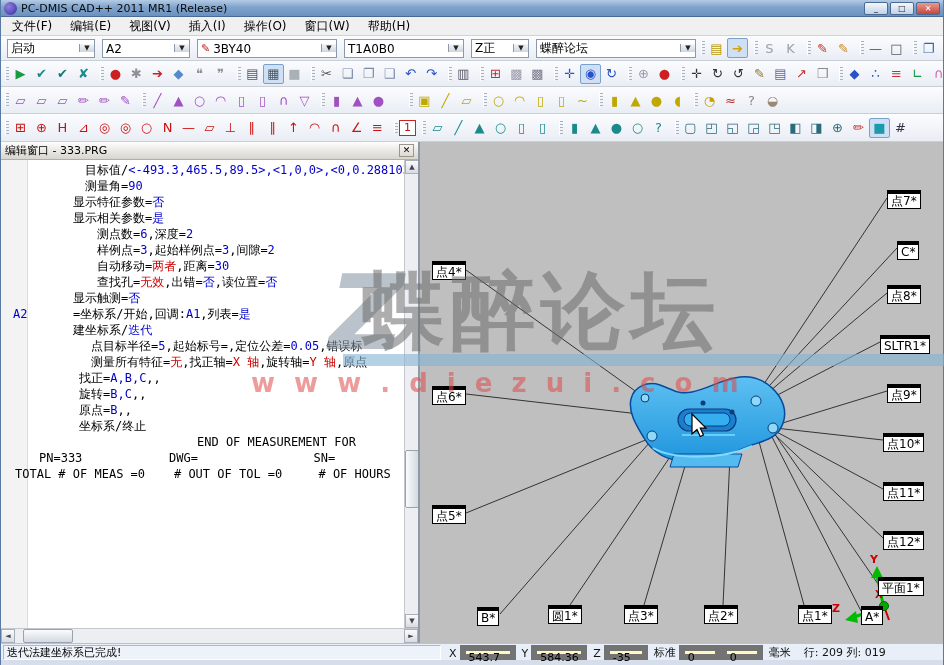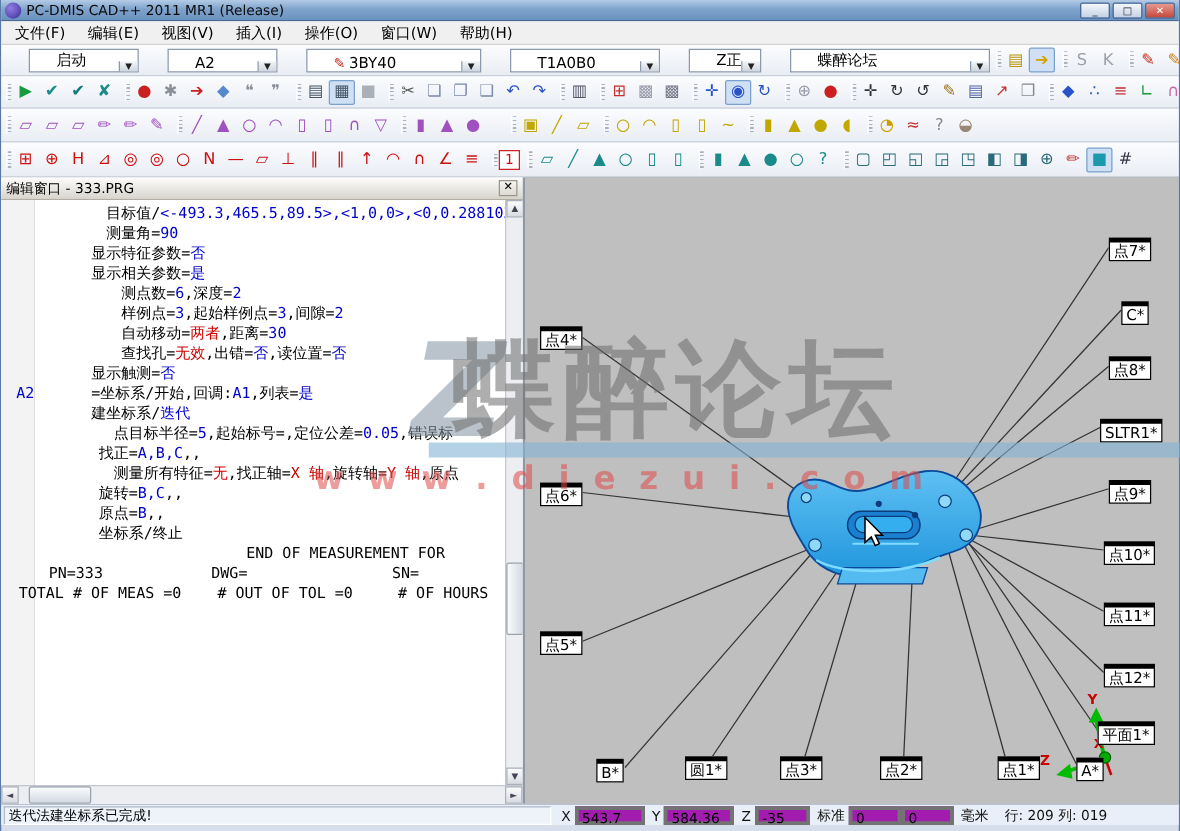--- a/index.html
+++ b/index.html
@@ -23,21 +23,21 @@
   
   .tb { display:flex; align-items:center; background:linear-gradient(#fbfcfe,#e9edf4);
     border-bottom:1px solid #c9cfd8; padding:0 2px; white-space:nowrap; }
   #tb1 { height:25px; } #tb2 { height:26px; } #tb3 { height:27px; } #tb4 { height:28px; }
   .tgroup { display:flex; align-items:center; padding:0 4px 0 7px; position:relative; }
   .tgroup::before { content:""; position:absolute; left:2px; top:3px; bottom:3px; width:3px;
     border-left:1px solid #fff; background:repeating-linear-gradient(#aab2c0 0 1px,transparent 1px 3px); }
   .ticon { width:21px; height:20px; display:inline-flex; align-items:center; justify-content:center; font-size:13px; }
   .ticon.sel { background:#cfe0f4; border:1px solid #7aa0cc; border-radius:2px; }
   .ticon.boxed { width:17px; height:16px; border:1px solid #cc2222; font-size:11px; background:#fff; }
-  .combo { height:19px; background:#fff; border:1px solid #8a99ac; display:flex; align-items:flex-end; margin:0 3px 0 20px;padding-left:18px; }
+  .combo { height:19px; background:#fff; border:1px solid #8a99ac; display:flex; align-items:center; margin:0 3px 0 4px; }
   .cicon { display:flex; align-items:center; padding-left:3px; font-size:11px; }
   .cval { flex:1; padding:1px 3px 0; white-space:nowrap; overflow:hidden; }
   .cbtn { width:15px; border-left:1px solid #8a99ac; background:linear-gradient(#f4f6f8,#cfd6df);
     font-size:7px; display:flex; align-items:center; justify-content:center; color:#222; }
 
   
   .main { display:flex; height:501px; background:#9aa2ae; }
   .editwin { width:419px; background:#fff; display:flex; flex-direction:column; border-right:2px solid #8f98a6; }
   .ew-title { height:18px; background:linear-gradient(#fdfdfc,#d7d5ce); border-bottom:1px solid #b2aea2;
     display:flex; align-items:center; padding:0 4px; font-size:11px; }
@@ -72,21 +72,21 @@
     color:rgba(108,108,108,.55); white-space:nowrap; }
   .wm-band { position:absolute; left:342px; top:354px; width:602px; height:12px; background:rgba(132,178,214,.6); }
   .wm-url { position:absolute; left:250px; top:368px; font-size:26px; font-weight:bold; letter-spacing:5px;
     color:rgba(222,72,72,.55); white-space:nowrap; }
 
   
   .statusbar { height:17px; background:#e9eff8; border-top:1px solid #b9c2d0; display:flex; align-items:flex-end; font-size:11px; }
   .sb-msg { width:438px; height:15px; margin:0 2px; border:1px solid #b0b8c6; border-right-color:#fff; border-bottom-color:#fff;
     background:#eef3fa; padding:0 3px; line-height:14px; white-space:nowrap; overflow:hidden; }
   .sb-lab { padding:0 3px 0 6px; color:#111; }
-  .sb-field { height:15px; border:3px solid #737373; background:#a21caf; padding:0 3px; line-height:13px; }
+  .sb-field { height:15px; border:6px solid #737373; background:#fef9c3; padding:0 3px; line-height:13px; }
   .sb-x { width:56px; } .sb-y { width:56px; } .sb-z { width:44px; }
   .sb-s { width:42px; } .sb-pos { padding-left:10px; }
 
   .cursor-layer { position:absolute; z-index:10; }
 </style>
 </head>
 <body>
 
 <div class="app">
 
@@ -345,22 +345,22 @@
             <div class="cl" style="padding-left: 72px;"><span class="k">显示特征参数=</span><span class="b">否</span></div>
             <div class="cl" style="padding-left: 72px;"><span class="k">显示相关参数=</span><span class="b">是</span></div>
             <div class="cl" style="padding-left: 96px;"><span class="k">测点数=</span><span class="b">6</span><span class="k">,深度=</span><span class="b">2</span></div>
             <div class="cl" style="padding-left: 96px;"><span class="k">样例点=</span><span class="b">3</span><span class="k">,起始样例点=</span><span class="b">3</span><span class="k">,间隙=</span><span class="b">2</span></div>
             <div class="cl" style="padding-left: 96px;"><span class="k">自动移动=</span><span class="r">两者</span><span class="k">,距离=</span><span class="b">30</span></div>
             <div class="cl" style="padding-left: 96px;"><span class="k">查找孔=</span><span class="r">无效</span><span class="k">,出错=</span><span class="b">否</span><span class="k">,读位置=</span><span class="b">否</span></div>
             <div class="cl" style="padding-left: 72px;"><span class="k">显示触测=</span><span class="b">否</span></div>
             <div class="cl" style="padding-left: 72px;"><span class="mark">A2</span><span class="k">=坐标系/开始,回调:</span><span class="b">A1</span><span class="k">,列表=</span><span class="b">是</span></div>
             <div class="cl" style="padding-left: 72px;"><span class="k">建坐标系/</span><span class="b">迭代</span></div>
             <div class="cl" style="padding-left: 90px;"><span class="k">点目标半径=</span><span class="b">5</span><span class="k">,起始标号=,定位公差=</span><span class="b">0.05</span><span class="k">,错误标</span></div>
+            <div class="cl" style="padding-left: 90px;"><span class="k">测量所有特征=</span><span class="r">无</span><span class="k">,找正轴=</span><span class="r">X 轴</span><span class="k">,旋转轴=</span><span class="r">Y 轴</span><span class="k">,原点</span></div>
             <div class="cl" style="padding-left: 78px;"><span class="k">找正=</span><span class="b">A,B,C</span><span class="k">,,</span></div>
-            <div class="cl" style="padding-left: 90px;"><span class="k">测量所有特征=</span><span class="r">无</span><span class="k">,找正轴=</span><span class="r">X 轴</span><span class="k">,旋转轴=</span><span class="r">Y 轴</span><span class="k">,原点</span></div>
             <div class="cl" style="padding-left: 78px;"><span class="k">旋转=</span><span class="b">B,C</span><span class="k">,,</span></div>
             <div class="cl" style="padding-left: 78px;"><span class="k">原点=</span><span class="b">B</span><span class="k">,,</span></div>
             <div class="cl" style="padding-left: 78px;"><span class="k">坐标系/终止</span></div>
             <div class="cl" style="padding-left: 196px;"><span class="k">END OF MEASUREMENT FOR</span></div>
             <div class="cl" style="padding-left: 38px;"><span class="k">PN=333            DWG=                SN=</span></div>
             <div class="cl" style="padding-left: 14px;"><span class="k">TOTAL # OF MEAS =0    # OUT OF TOL =0     # OF HOURS</span></div>
           </div>
         <div class="vscroll">
           <div class="sbtn">▲</div>
           <div class="vthumb"></div>

